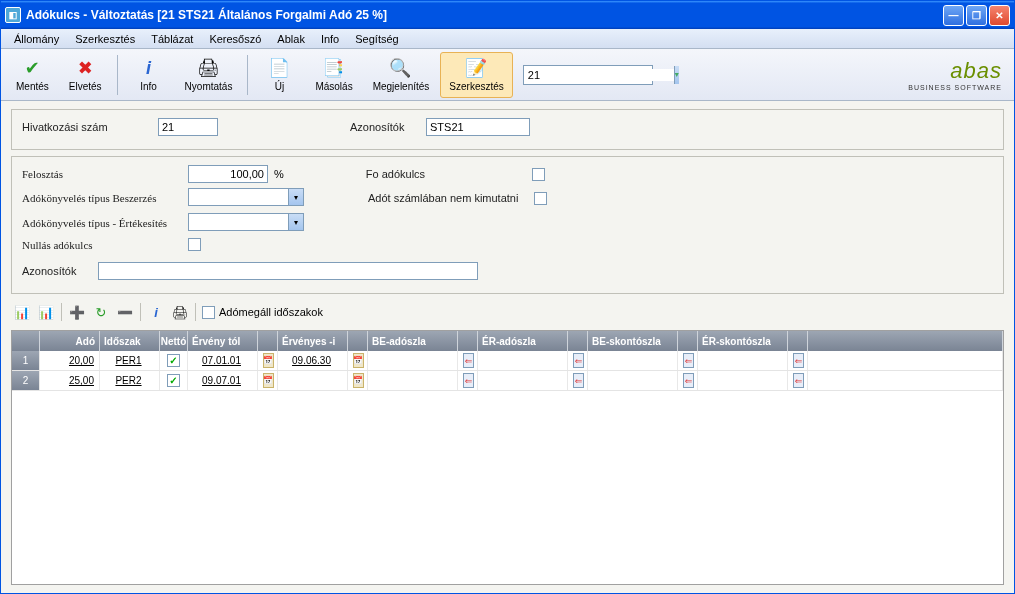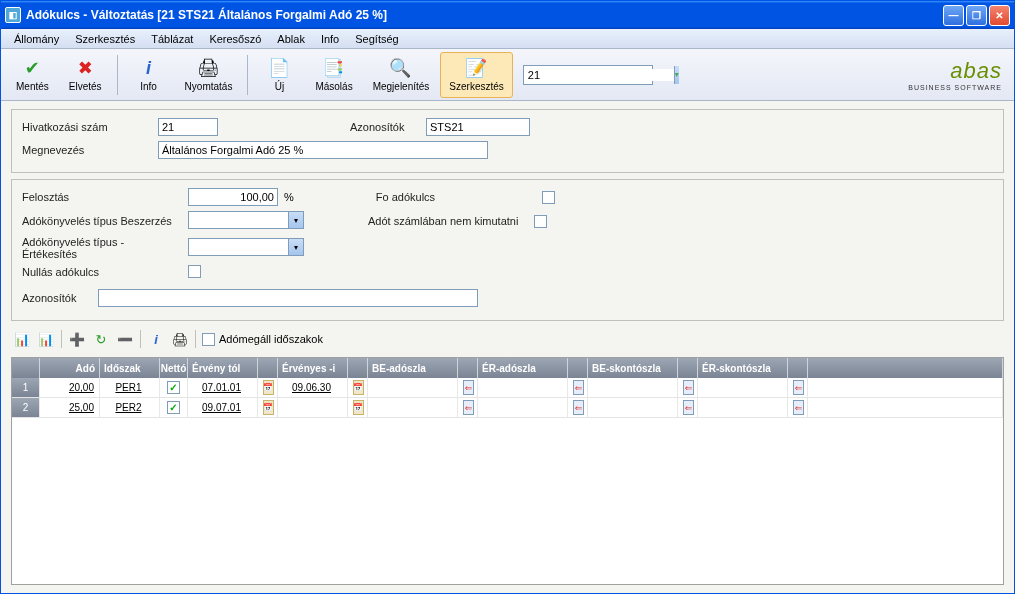--- a/index.html
+++ b/index.html
@@ -27,21 +27,21 @@
 .tool-dropdown input { border:none; flex:1; padding:0 4px; outline:none; }
 .tool-dropdown .dd-btn { width:16px; height:18px; background:linear-gradient(#c9ddf6,#a4c5ee); border-left:1px solid #7f9db9; display:flex; align-items:center; justify-content:center; font-size:8px; color:#4a6; cursor:pointer;}
 .logo { margin-left:auto; margin-right:6px; display:flex; flex-direction:column; align-items:flex-end; }
 .logo-main { font-size:22px; font-weight:normal; font-style:italic; color:#6a8f00; letter-spacing:1px;}
 .logo-sub { font-size:7px; letter-spacing:1px; color:#333; }
 
 .content { flex:1; padding:8px 10px; background:#f4f4f0; display:flex; flex-direction:column; gap:6px; }
 .fieldset { border:1px solid #c0c0b8; background:#f4f4f0; padding:8px 10px; }
 .form-row { display:flex; align-items:center; margin-bottom:5px; gap:6px; }
 .form-label { width:130px; color:#222; }
-.form-label.w2 { width:160px; }
+.form-label.w2 { width:160px;font-family:Liberation Serif, serif; }
 .text-input { border:1px solid #7f9db9; background:#fff; height:18px; padding:0 3px; }
 .combo { display:flex; height:20px; }
 .combo .text-input { border-right:none; }
 .combo .dd-btn { width:16px; height:18px; border:1px solid #7f9db9; background:linear-gradient(#c9ddf6,#a4c5ee); display:flex; align-items:center; justify-content:center; font-size:8px; cursor:pointer;}
 .checkbox { width:13px; height:13px; border:1px solid #7f9db9; background:#fff; cursor:pointer; }
 
 .mini-toolbar { height:24px; display:flex; align-items:center; gap:6px; padding:0 2px; }
 .mini-btn { width:18px; height:18px; display:flex; align-items:center; justify-content:center; cursor:pointer; font-size:13px; }
 .mini-sep { width:1px; height:18px; background:#c0c0b8; }
 .mini-check { display:flex; align-items:center; gap:4px; }
@@ -141,30 +141,26 @@
   <div class="content">
 
     <div class="fieldset">
       <div class="form-row">
         <div class="form-label">Hivatkozási szám</div>
         <input class="text-input" style="width: 60px;" value="21">
         <div style="width:120px"></div>
         <div class="form-label" style="width:70px">Azonosítók</div>
         <input class="text-input" style="width: 104px;" value="STS21">
       </div>
-      <div class="form-row">
-        <div class="form-label">Megnevezés</div>
-        <input class="text-input" style="width: 330px;" value="Általános Forgalmi Adó 25 %">
-      </div>
     </div>
 
     <div class="fieldset">
       <div class="form-row">
         <div class="form-label w2">Felosztás</div>
-        <input class="text-input" style="width: 90px; text-align: right;" value="100,00">
+        <input class="text-input" style="width: 80px; text-align: right;" value="100,00">
         <span>%</span>
         <div style="width:70px"></div>
         <div class="form-label" style="width:160px">Fo adókulcs</div>
         <div class="checkbox"></div>
       </div>
       <div class="form-row">
         <div class="form-label w2">Adókönyvelés típus Beszerzés</div>
         <div class="combo">
           <input class="text-input" style="width: 100px;">
           <div class="dd-btn">▾</div>

